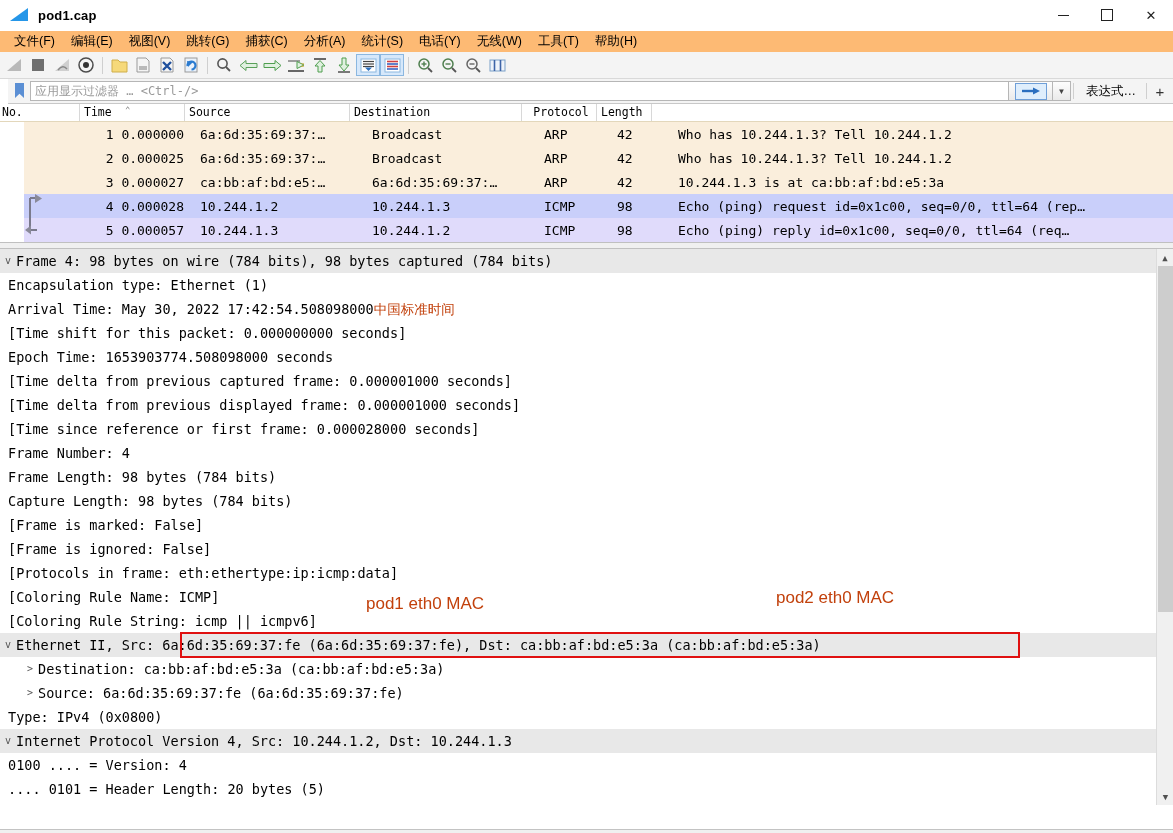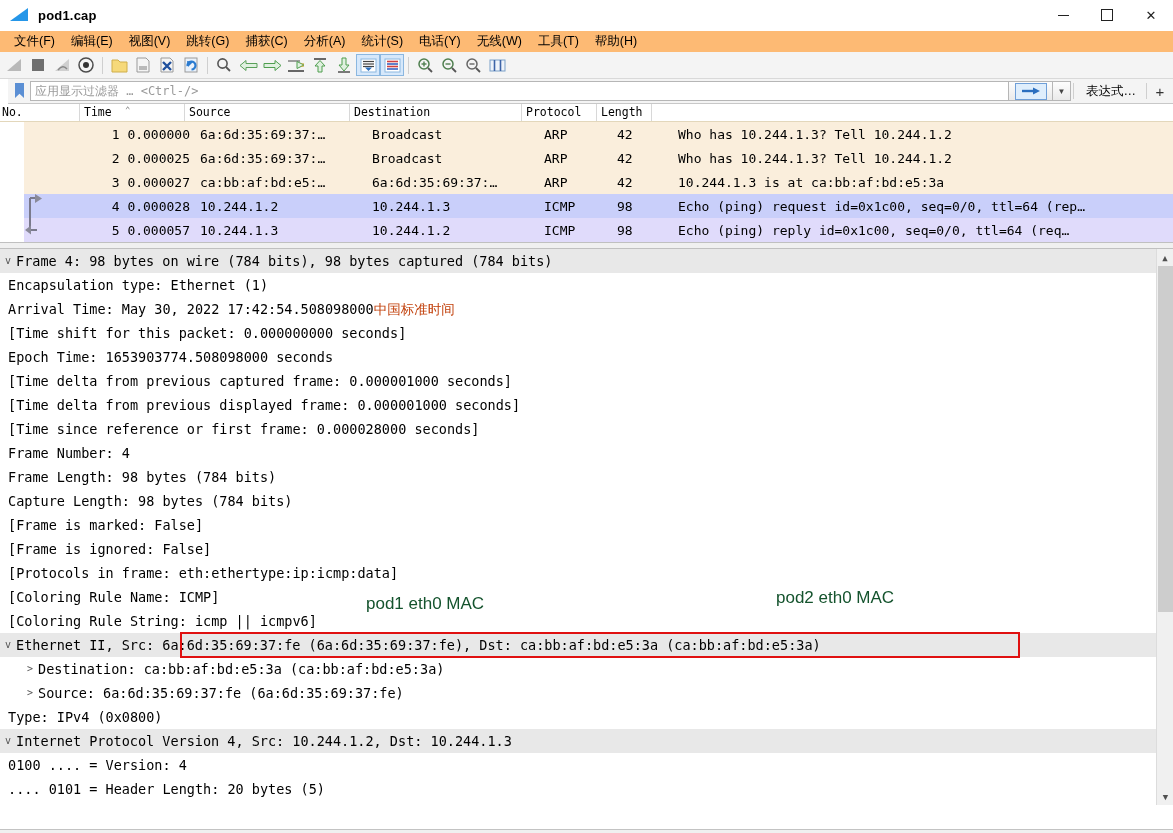--- a/index.html
+++ b/index.html
@@ -207,21 +207,21 @@
   }
   .pkt-row {
     display: flex;
     height: 24px;
     align-items: center;
     white-space: nowrap;
   }
   .pkt-row.arp { background: #faeedc; }
   .pkt-row.sel-a { background: #c9cffa; }
   .pkt-row.sel-b { background: #e0dbfb; }
-  .c-no     { width: 168px; text-align: right; padding-right: 2px; box-sizing: border-box; }
+  .c-no     { width: 168px; text-align: right; padding-right: 8px; box-sizing: border-box; }
   .c-src    { width: 180px; padding-left: 8px; box-sizing: border-box; overflow: hidden; }
   .c-dst    { width: 170px; padding-left: 0px; box-sizing: border-box; overflow: hidden; }
   .c-proto  { width: 75px; padding-left: 2px; box-sizing: border-box; }
   .c-len    { width: 55px; text-align: left; padding-right: 5px; box-sizing: border-box; }
   .c-info   { flex: 1; overflow: hidden; padding-left: 6px; box-sizing: border-box; }
 
   .rel-marker {
     position: absolute;
     left: 0; width: 32px;
   }
@@ -264,21 +264,21 @@
   .cn { color: #c2410c; }
 
   .redbox {
     position: absolute;
     border: 2px solid #e01010;
     pointer-events: none;
     box-sizing: border-box;
   }
   .annot {
     position: absolute;
-    color: #14532d;
+    color: #c2410c;
     font-family: "Liberation Sans", sans-serif;
     font-size: 17px;
     white-space: nowrap;
   }
 
   
   .vscroll {
     position: absolute;
     right: 0; top: 0;
     width: 17px;
@@ -495,21 +495,21 @@
   <div class="filter-expr">表达式…</div>
   <div class="filter-vsep"></div>
   <div class="filter-plus">+</div>
 </div>
 
 <div class="pktlist-head">
   <div class="pkt-col c-no" style="width:80px;text-align:left;padding-left:2px;">No.</div>
   <div class="pkt-col" style="width:105px;">Time</div>
   <div class="pkt-col" style="width:165px;">Source</div>
   <div class="pkt-col" style="width:172px;">Destination</div>
-  <div class="pkt-col" style="width:75px;">Protocol</div>
+  <div class="pkt-col" style="width:75px;text-align:center;">Protocol</div>
   <div class="pkt-col" style="width:55px;">Length</div>
   <div class="sort-caret">⌃</div>
 </div>
 
 <div class="pktlist" style="position:relative;">
   <div class="pkt-row arp">
     <div class="c-no"><span>1</span>&nbsp;<span>0.000000</span></div>
     <div class="c-src">6a:6d:35:69:37:…</div>
     <div class="c-dst">Broadcast</div>
     <div class="c-proto">ARP</div>

